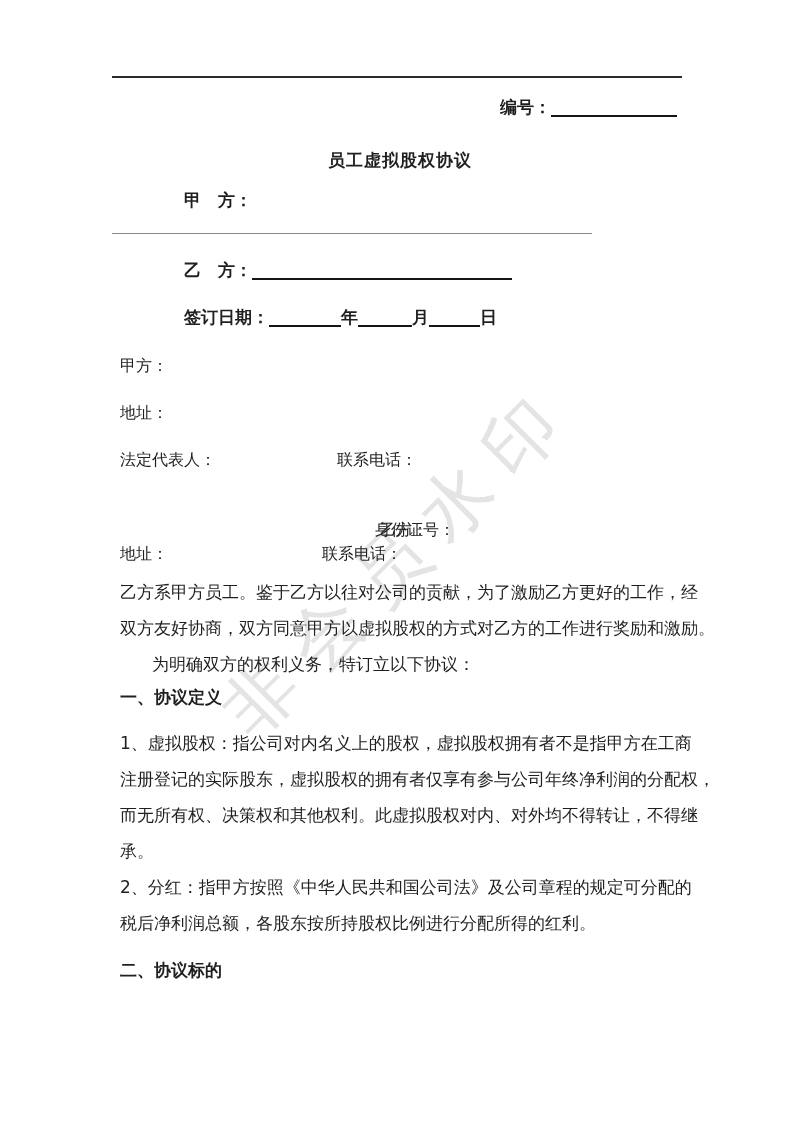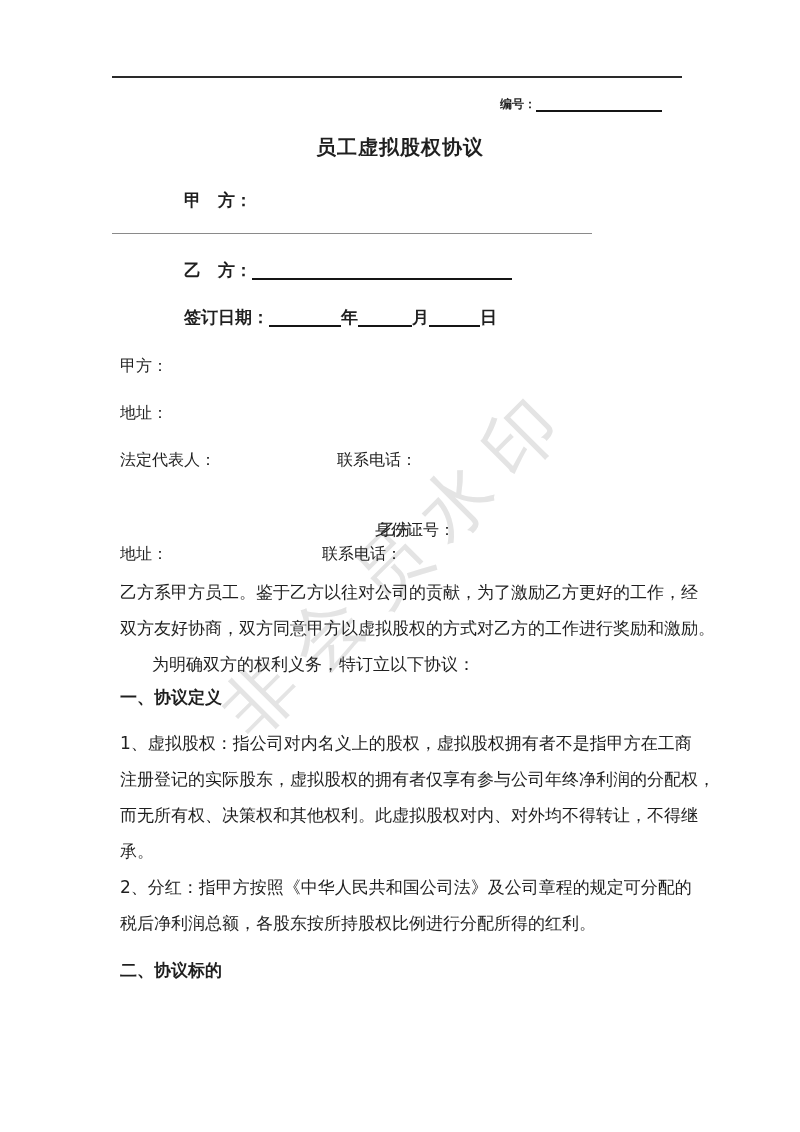--- a/index.html
+++ b/index.html
@@ -19,30 +19,30 @@
     color:#e4e4e4; z-index:0; user-select:none;
   }
   .content { position:absolute; inset:0; z-index:1; }
 
   .top-rule {
     position:absolute; left:112px; top:76px; width:570px;
     border-top:2px solid #2a2a2a;
   }
   .number-row {
     position:absolute; left:500px; top:96px;
-    font-size:12px; font-weight:bold; white-space:nowrap;
+    font-size:17px; font-weight:bold; white-space:nowrap;
   }
   .blank {
     display:inline-block; height:1em;
     border-bottom:2px solid #151515;
     vertical-align:-4px;
   }
   .doc-title {
-    position:absolute; left:0; right:0; top:134px;
-    text-align:center; font-size:20px; font-weight:bold; letter-spacing:1px;
+    position:absolute; left:0; right:0; top:149px;
+    text-align:center; font-size:17px; font-weight:bold; letter-spacing:1px;
   }
   .party-a-row, .party-b-row, .sign-date-row {
     position:absolute; left:184px;
     font-size:17px; font-weight:bold; white-space:nowrap;
   }
   .party-a-row { top:189px; }
   .party-a-blank-line {
     position:absolute; left:112px; top:233px; width:480px;
     border-top:1px solid #8a8a8a;
   }

